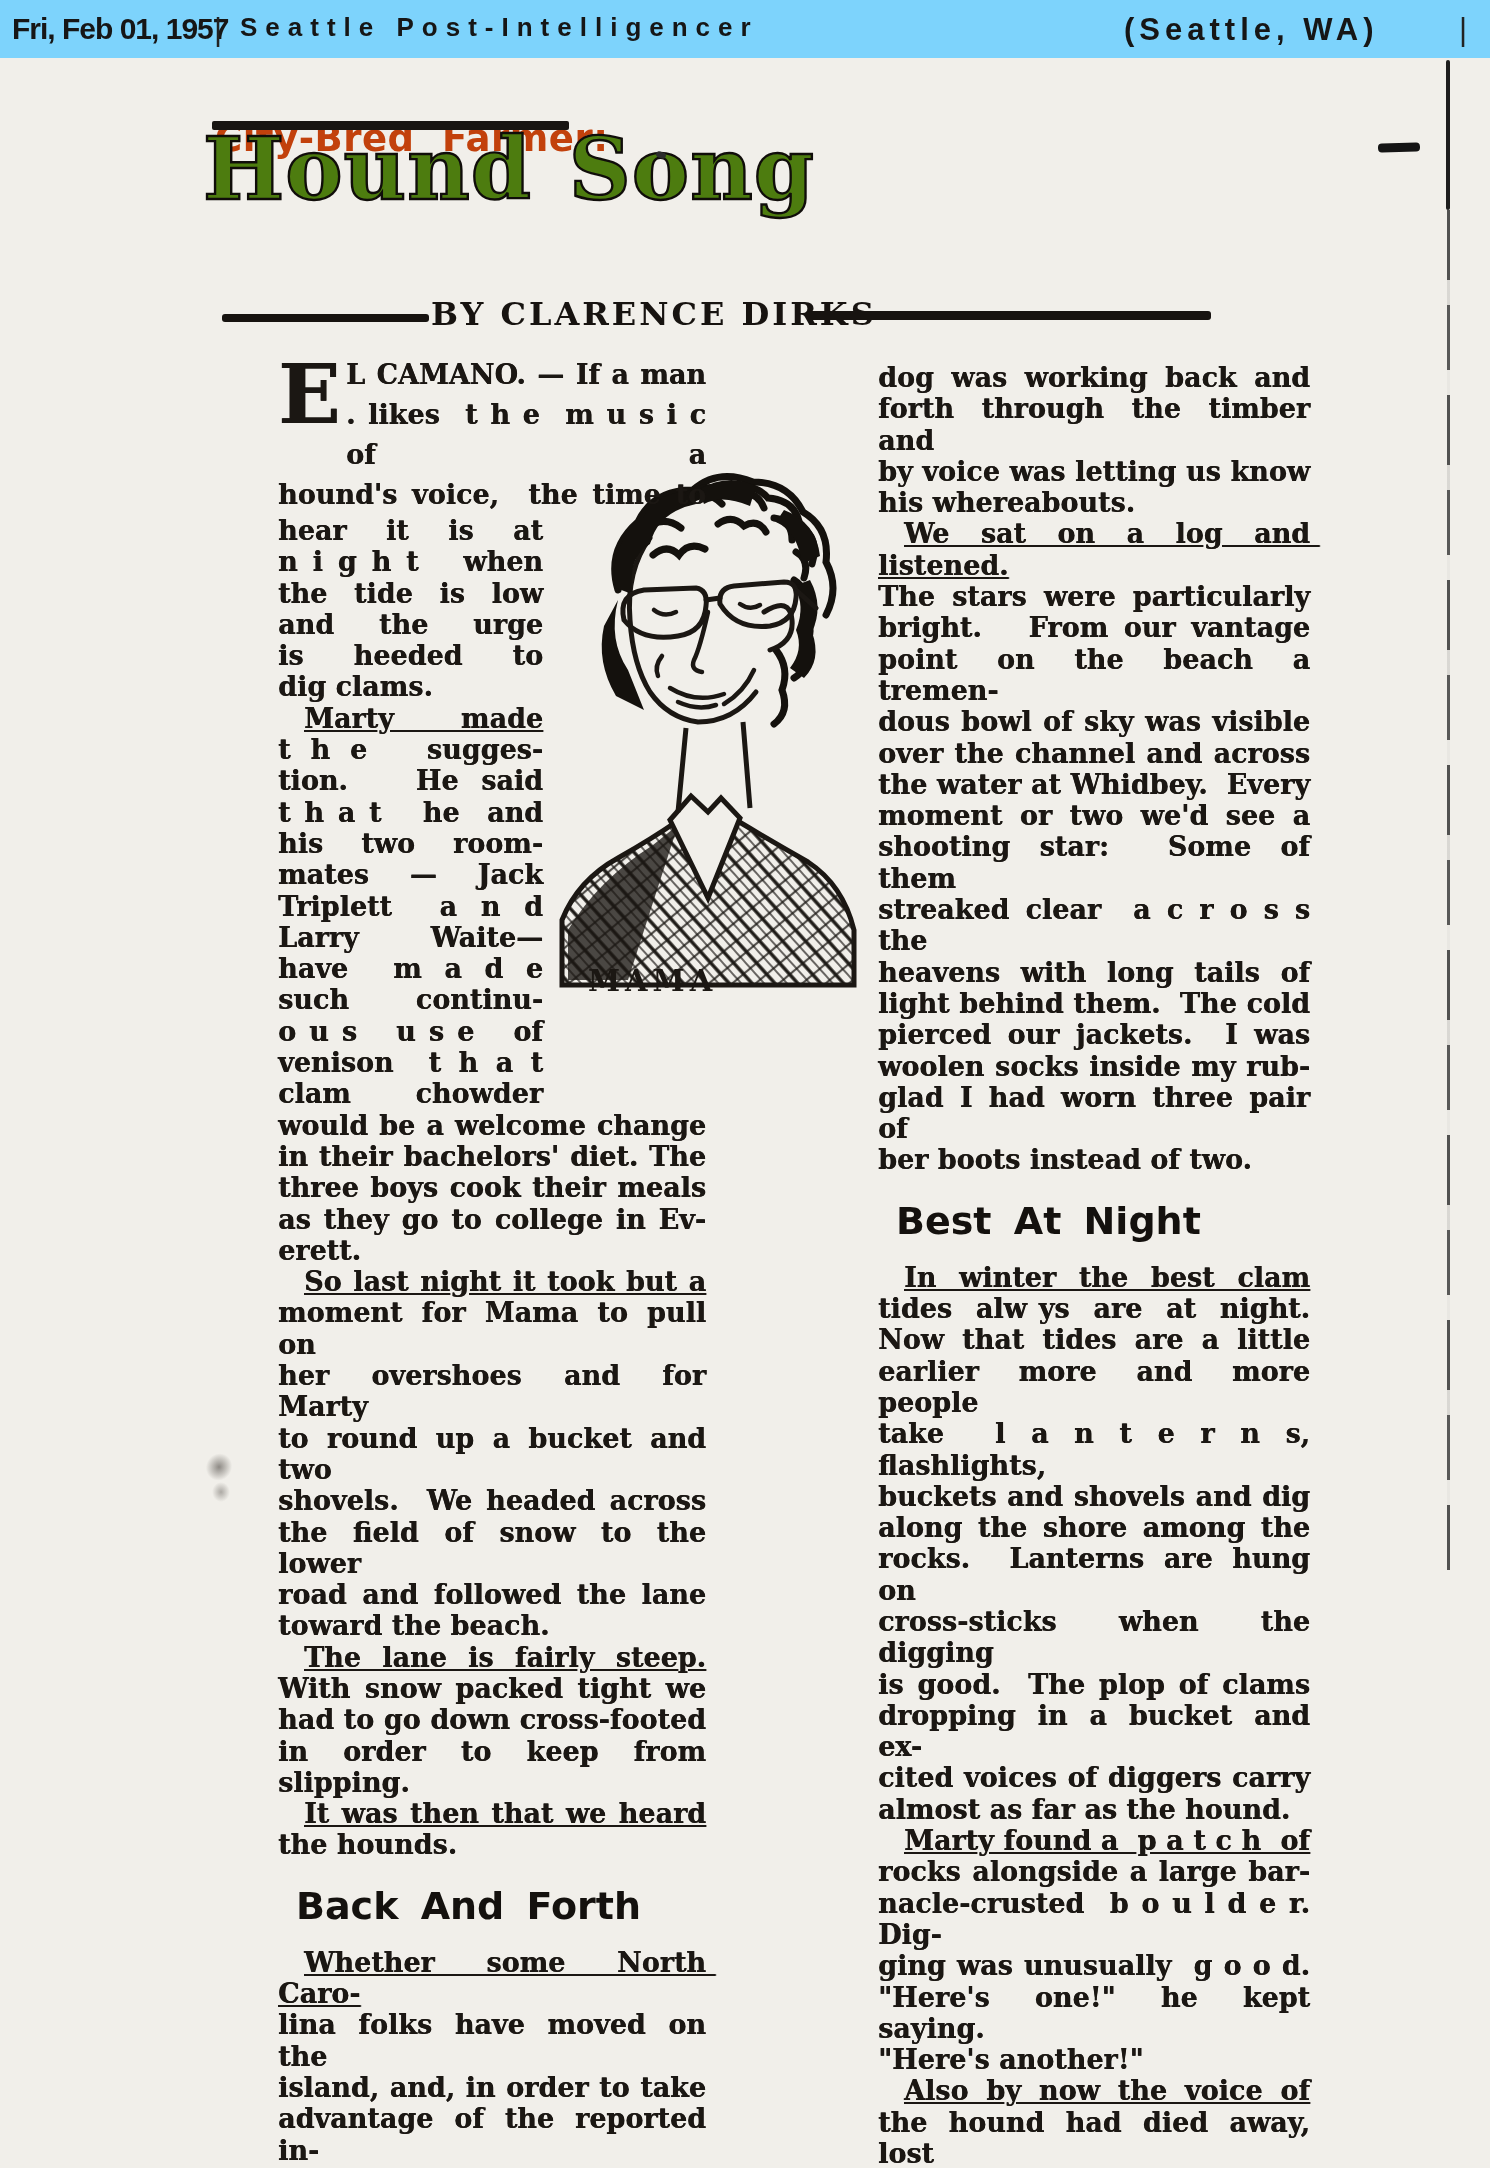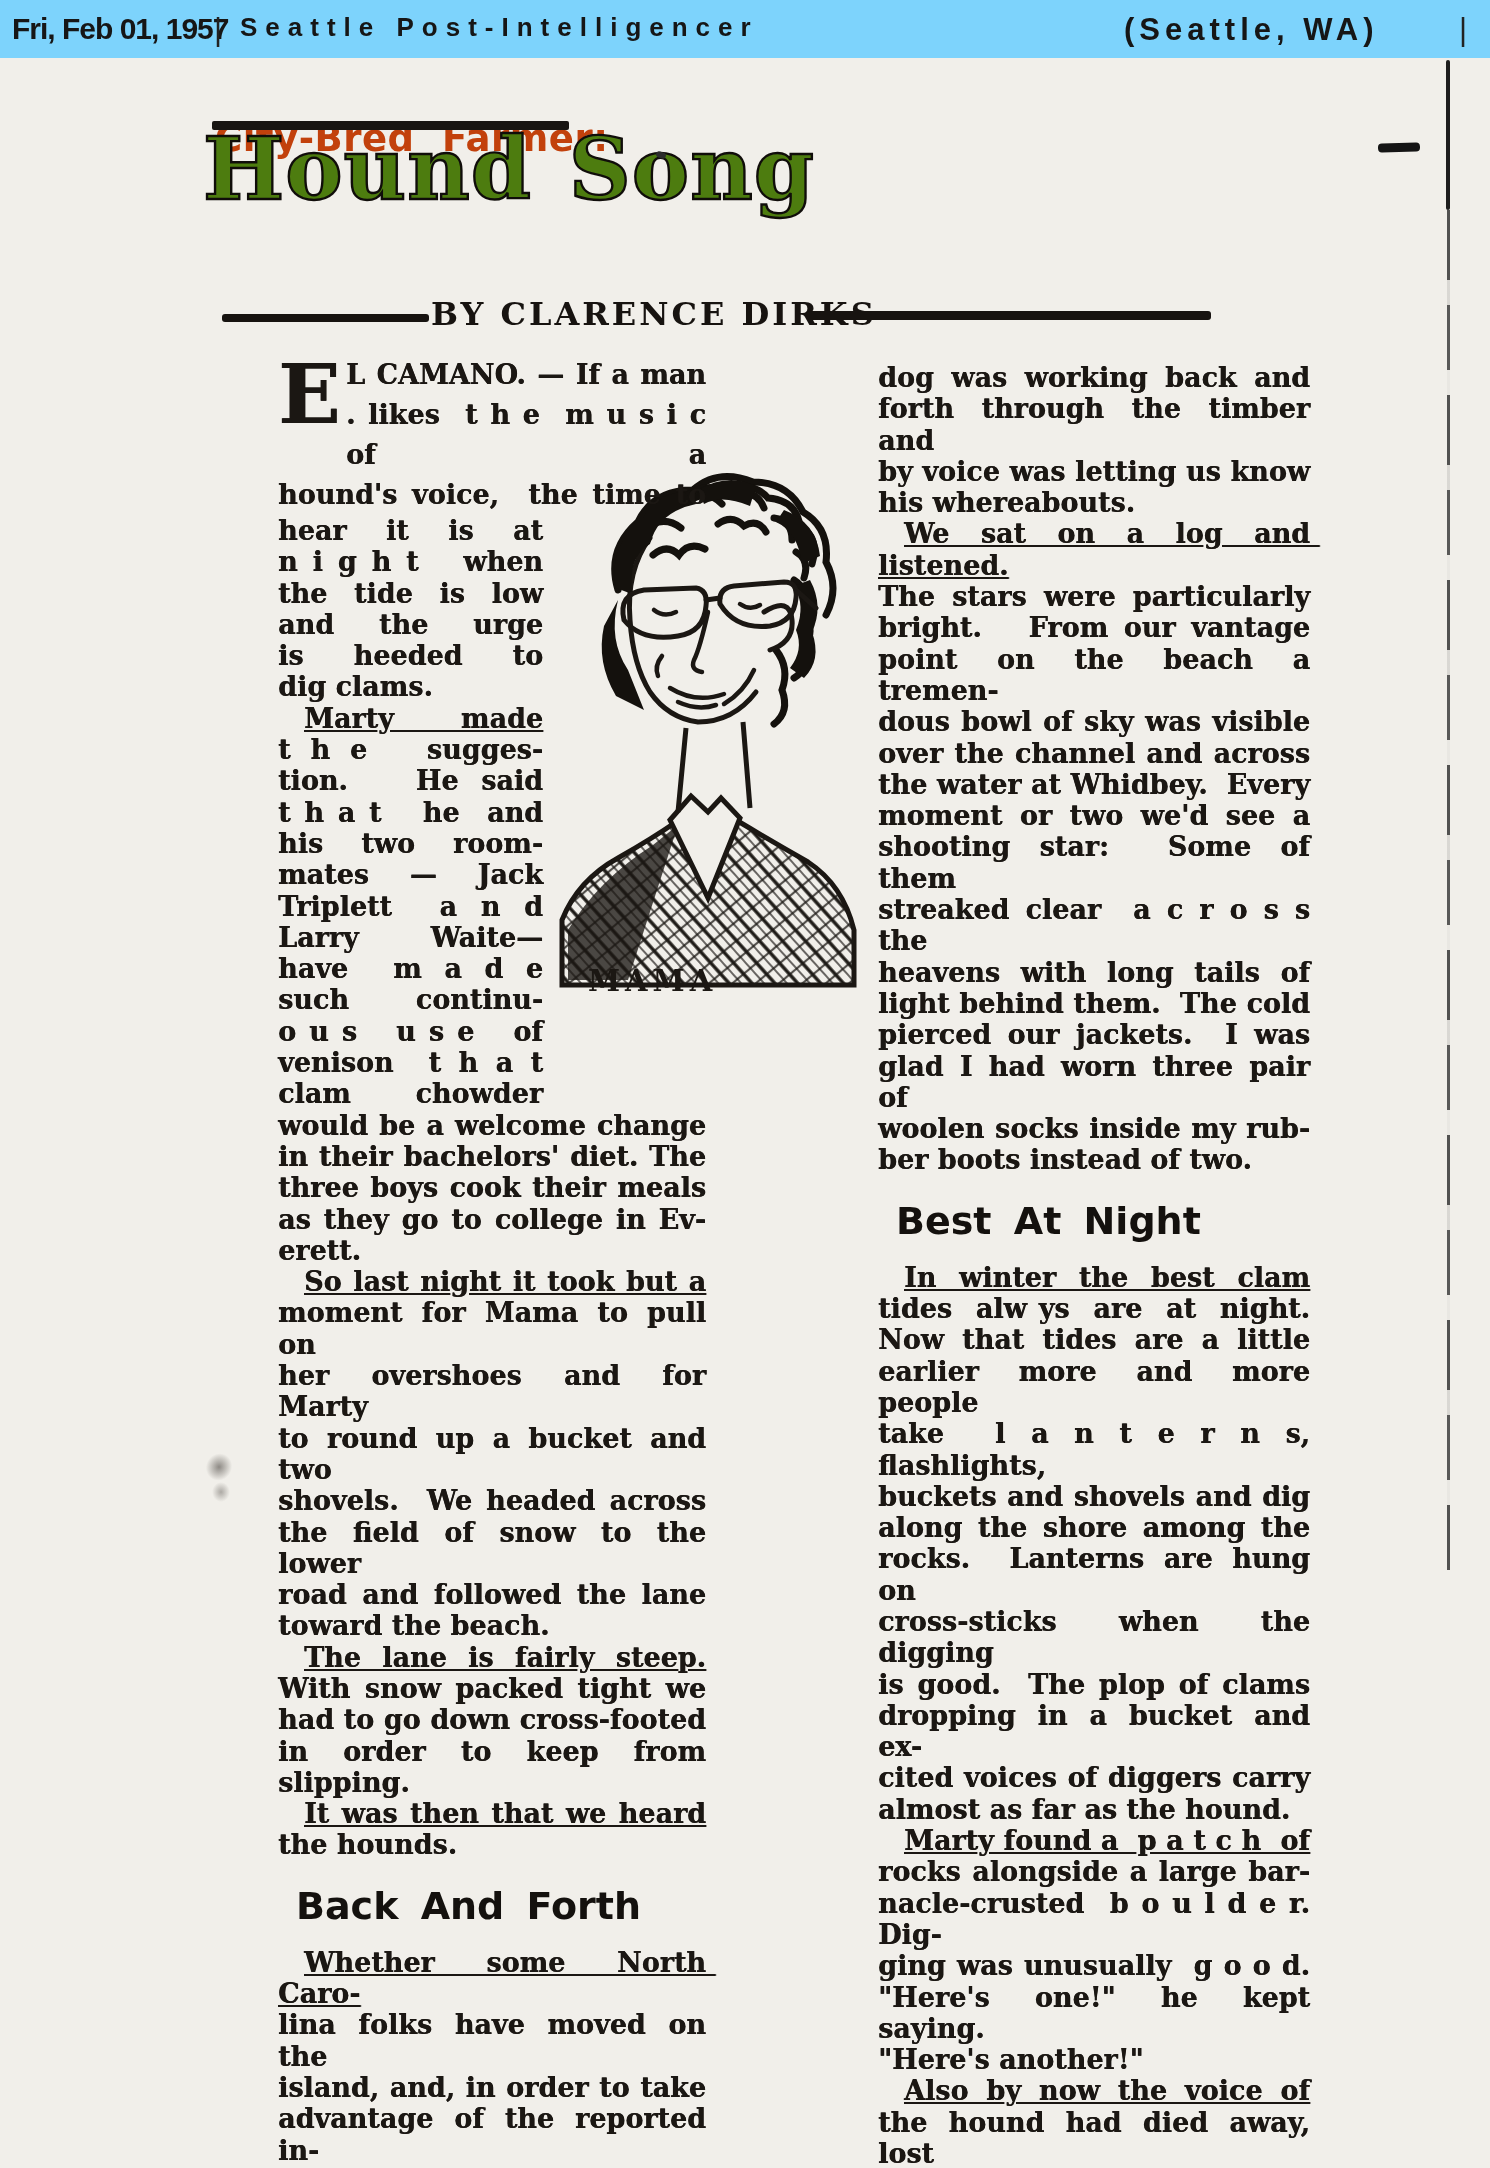--- a/index.html
+++ b/index.html
@@ -211,22 +211,22 @@
       <div class="line">point on the beach a tremen-</div>
       <div class="line">dous bowl of sky was visible</div>
       <div class="line">over the channel and across</div>
       <div class="line">the water at Whidbey.  Every</div>
       <div class="line">moment or two we'd see a</div>
       <div class="line">shooting star:  Some of them</div>
       <div class="line">streaked clear  a c r o s s  the</div>
       <div class="line">heavens with long tails of</div>
       <div class="line">light behind them.  The cold</div>
       <div class="line">pierced our jackets.  I was</div>
+      <div class="line">woolen socks inside my rub-</div>
       <div class="line">glad I had worn three pair of</div>
-      <div class="line">woolen socks inside my rub-</div>
       <div class="line">ber boots instead of two.</div>
     </div>
     <div class="subhead">Best At Night</div>
     <div class="para indent rag">
       <div class="line">In winter the best clam</div>
       <div class="line">tides  alw ys  are  at  night.</div>
       <div class="line">Now that tides are a little</div>
       <div class="line">earlier more and more people</div>
       <div class="line">take  l a n t e r n s,  flashlights,</div>
       <div class="line">buckets and shovels and dig</div>

